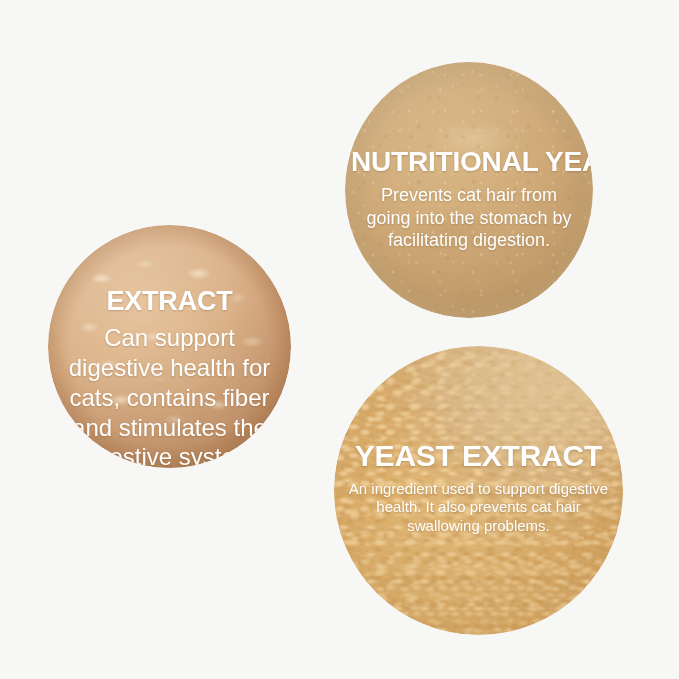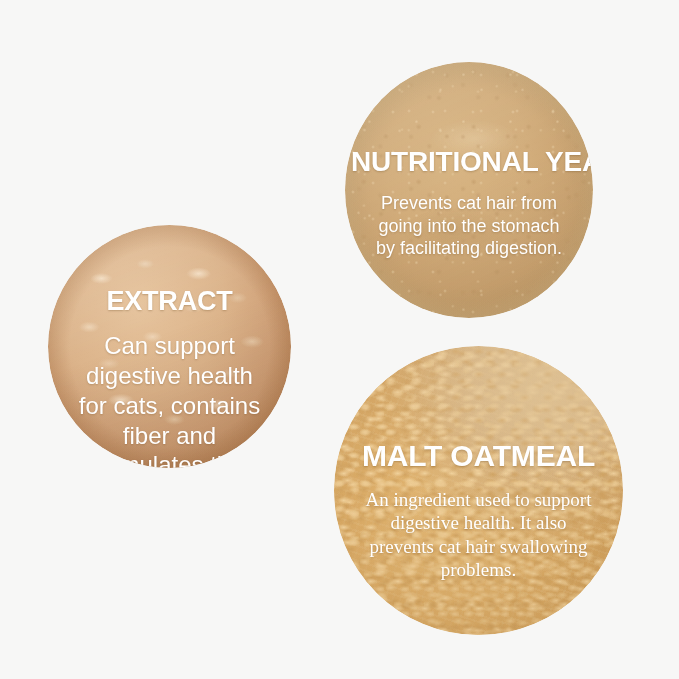--- a/index.html
+++ b/index.html
@@ -62,21 +62,21 @@
     letter-spacing: -0.2px;
     color: #ffffff;
     text-shadow: 0 1px 2px rgba(90,60,20,.28);
     line-height: 1.05;
     margin: 0 0 5px 0;
     white-space: nowrap;
   }
   .desc {
     color: #ffffff;
     text-shadow: 0 1px 2px rgba(90,60,20,.25);
-    margin: 16px;
+    margin: 8px;
     font-weight: 400;
   }
 
   
   #card-oatmeal {
     left: 48px;
     top: 225px;
     width: 243px;
     height: 243px;
     padding-top: 62px;
@@ -182,21 +182,21 @@
       repeating-linear-gradient(108deg, rgba(222,187,131,.18) 0px, rgba(222,187,131,.18) 2px, rgba(190,145,80,0) 2px, rgba(190,145,80,0) 7px);
     background-size: 26px 26px, 23px 23px, 31px 31px, 28px 28px, 25px 25px, 30px 30px, 27px 27px, 24px 24px, 29px 29px, 26px 26px, 22px 22px, 32px 32px, 28px 28px, 25px 25px, auto, auto;
   }
   #card-malt .shade {
     background:
       radial-gradient(ellipse 62% 42% at 74% 14%, rgba(221,192,147,.65) 0%, rgba(221,192,147,.25) 55%, rgba(221,192,147,0) 80%),
       radial-gradient(circle at 50% 50%, rgba(255,255,255,0) 74%, rgba(170,126,66,.18) 94%, rgba(160,118,60,.24) 100%),
       linear-gradient(170deg, rgba(255,255,255,.08) 0%, rgba(0,0,0,0) 45%, rgba(150,110,55,.12) 100%);
   }
   #card-malt .title { font-size: 30px; }
-  #card-malt .desc { font-size: 19px; line-height: 1.24; font-family: Liberation Serif, serif; }
+  #card-malt .desc { font-size: 15px; line-height: 1.24; }
 </style>
 </head>
 <body style="background: rgb(247, 247, 246);">
 
 <div class="canvas">
 
   <div class="ingredient" id="card-oatmeal">
     <div class="texture"></div>
     <div class="texture-grain"></div>
     <div class="shade"></div>
@@ -214,18 +214,18 @@
       <h2 class="title">NUTRITIONAL YEAST</h2>
       <p class="desc">Prevents cat hair from going into the stomach by facilitating digestion.</p>
     </div>
   </div>
 
   <div class="ingredient" id="card-malt">
     <div class="texture"></div>
     <div class="texture-grain"></div>
     <div class="shade"></div>
     <div class="content">
-      <h2 class="title">MALT OATMEAL</h2>
+      <h2 class="title">YEAST EXTRACT</h2>
       <p class="desc">An ingredient used to support digestive health. It also prevents cat hair swallowing problems.</p>
     </div>
   </div>
 
 </div>
 
 </body></html>

